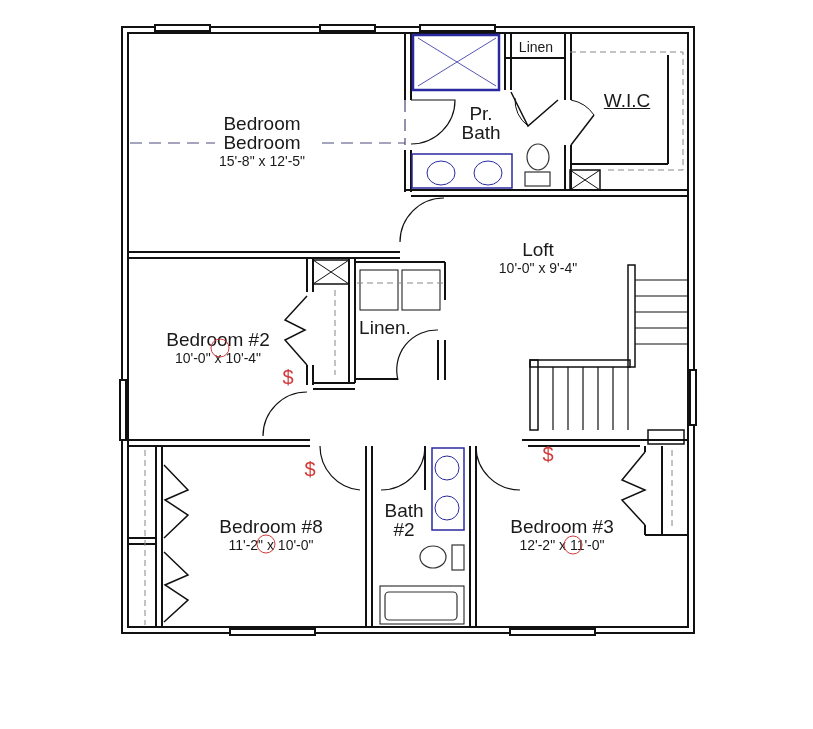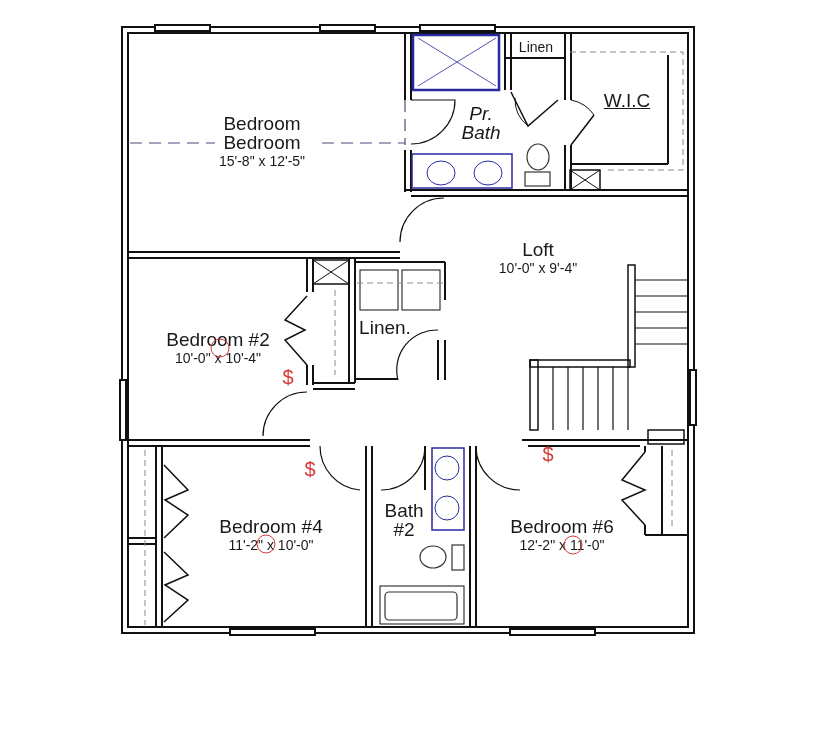--- a/index.html
+++ b/index.html
@@ -183,21 +183,21 @@
     <rect x="510" y="629" width="85" height="6"></rect>
   </g>
 </svg>
 
 <div class="label" style="left:262px; top:114px;">
   <div class="room-name">Bedroom</div>
   <div class="room-name">Bedroom</div>
   <div class="room-dim">15'-8" x 12'-5"</div>
 </div>
 
-<div class="label" style="left:481px; top:104px;font-style:italic;">
+<div class="label" style="left:481px; top:104px;">
   <div class="room-name">Pr.</div>
   <div class="room-name">Bath</div>
 </div>
 
 <div class="label small" style="left:536px; top:40px;">Linen</div>
 
 <div class="label room-name" style="left:627px; top:91px;text-decoration:underline;">W.I.C</div>
 
 <div class="label" style="left:538px; top:240px;">
   <div class="room-name">Loft</div>
@@ -205,31 +205,31 @@
 </div>
 
 <div class="label" style="left:218px; top:330px;">
   <div class="room-name">Bedroom #2</div>
   <div class="room-dim">10'-0" x 10'-4"</div>
 </div>
 
 <div class="label room-name" style="left:385px; top:318px;">Linen.</div>
 
 <div class="label" style="left:271px; top:517px;">
-  <div class="room-name">Bedroom #4</div>
+  <div class="room-name">Bedroom #8</div>
   <div class="room-dim">11'-2" x 10'-0"</div>
 </div>
 
 <div class="label" style="left:404px; top:501px;">
   <div class="room-name">Bath</div>
   <div class="room-name">#2</div>
 </div>
 
 <div class="label" style="left:562px; top:517px;">
-  <div class="room-name">Bedroom #6</div>
+  <div class="room-name">Bedroom #3</div>
   <div class="room-dim">12'-2" x 11'-0"</div>
 </div>
 
 <div class="switch" style="left:288px; top:366px;">$</div>
 <div class="switch" style="left:310px; top:458px;">$</div>
 <div class="switch" style="left:548px; top:443px;">$</div>
 
 <svg style="position:absolute;left:0;top:0;" width="813" height="729">
   <g fill="none" stroke="#d23a3a" stroke-width="1">
     <circle cx="220" cy="348" r="9"></circle>

